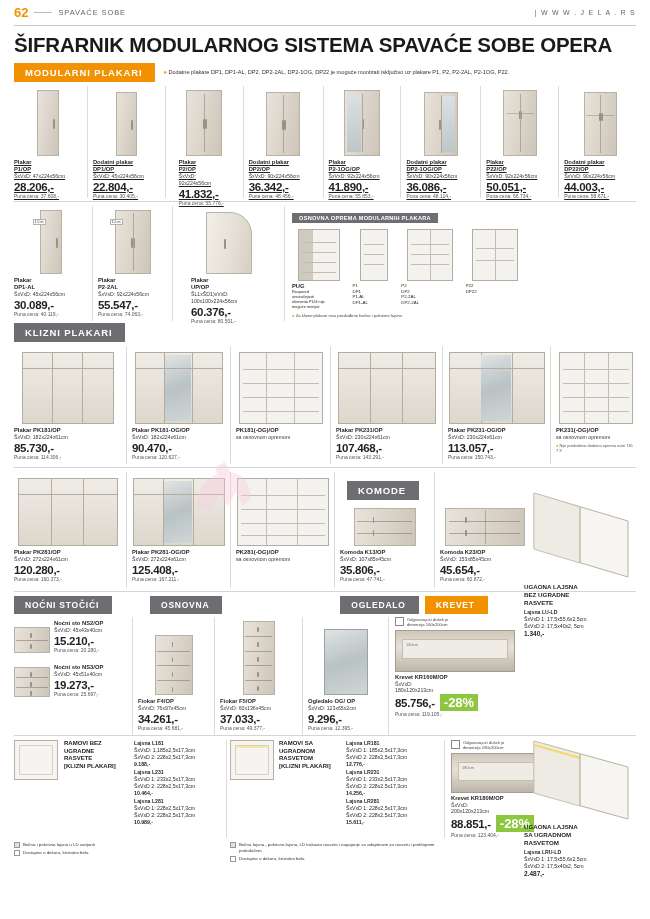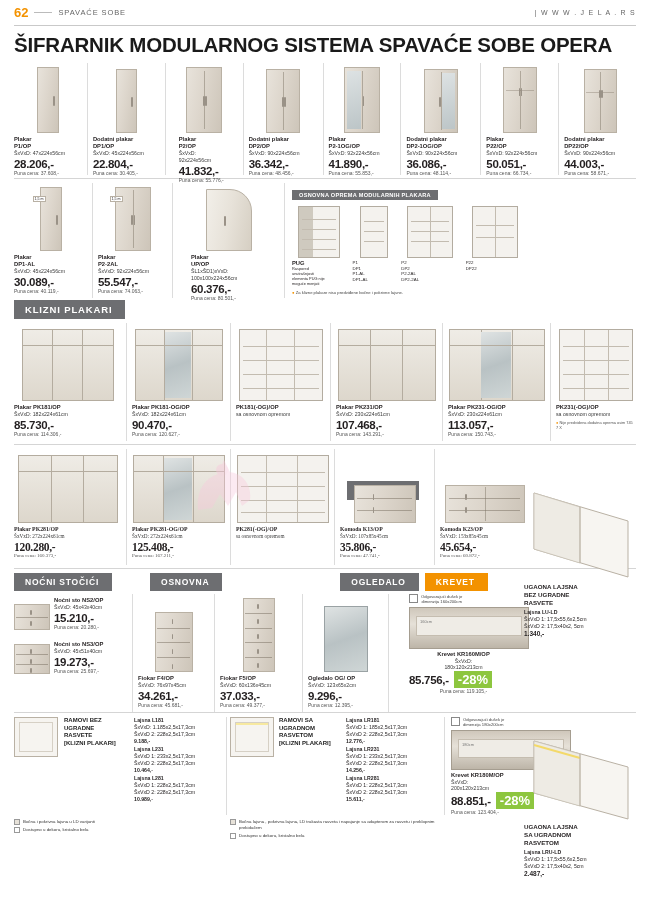--- a/index.html
+++ b/index.html
@@ -95,22 +95,28 @@
 
   <div class="topbar">
     <span class="pagenum">62</span>
     <span class="topdash"></span>
     <span class="topcat">SPAVAĆE SOBE</span>
     <span class="topurl">| W W W . J E L A . R S</span>
   </div>
 
   <h1 class="title">ŠIFRARNIK MODULARNOG SISTEMA SPAVAĆE SOBE OPERA</h1>
 
-
-  <div class="grid" style="height:112px;">
+  <div class="secrow">
+    <span class="secbar orange">MODULARNI PLAKARI</span>
+    <span class="secnote">
+      <span class="bullet">●</span> <span>Dodatne plakare DP1, DP1-AL, DP2, DP2-2AL, DP2-1OG, DP22 je moguće montirati isključivo uz plakare P1, P2, P2-2AL, P2-1OG, P22.</span>
+    </span>
+  </div>
+
+  <div class="grid" style="height:112px;text-decoration:underline;">
 
     <div class="cell" style="width:73px;padding-right:5px;">
       <div class="imgbox" style="height:70px;">
         <div class="cab" style="width:22px;height:66px;">
           <div class="handle" style="right:3px;top:28px;height:10px;"></div>
         </div>
       </div>
       <div class="pname" style="white-space: pre-line;">Plakar
 P1/OP</div>
       <div class="pdim">ŠxVxD: 47x224x56cm</div>
@@ -415,21 +421,21 @@
       </div>
     </div>
   </div>
 
   <hr class="rule">
 
   <div style="position:absolute;left:347px;top:480px;">
     <span class="secbar">KOMODE</span>
   </div>
 
-  <div class="grid" style="height:116px;font-family:Liberation Serif, serif;">
+  <div class="grid" style="height:116px;">
     <div class="cell" style="width:112px;padding-right:5px;">
       <div class="imgbox" style="height:74px;">
         <div class="slide" style="width:100px;height:68px;">
           <div class="v" style="left:33%;"></div>
             <div class="v" style="left:66%;"></div>
           <div class="h" style="top:22%;"></div>
         </div>
       </div>
       <div class="pname">Plakar PK281/OP</div>
       <div class="pdim">ŠxVxD: 272x224x61cm</div>
@@ -581,21 +587,21 @@
     <div class="cell divv" style="width:86px;padding:0 5px;">
       <div class="imgbox" style="height:78px;">
         <div class="mirror" style="width:44px;height:66px;"></div>
       </div>
       <div class="pname">Ogledalo OG/ OP</div>
       <div class="pdim">ŠxVxD: 123x65x2cm</div>
       <div class="price">9.296,-</div>
       <div class="oldprice">Puna cena: 12.395,-</div>
     </div>
 
-    <div class="cell divv" style="width:130px;padding-left:20px;text-align:center;">
+    <div class="cell divv" style="width:130px;padding-left:6px;">
       <div class="note-callout" style="margin-bottom:2px;">
         <span class="icon-sq"></span>
         <span style="white-space:pre-line;">Odgovarajući dušek je
 dimenzija 160x200cm</span>
       </div>
       <div style="width:120px;height:42px;background:linear-gradient(180deg,#cfc7bb,#e6e1d8 40%,#bdb5a8);border:1px solid #a59d90;position:relative;">
         <div style="position:absolute;left:6px;right:6px;top:8px;height:20px;background:#efece6;border:1px solid #c5bdb0;"></div>
         <div style="position:absolute;left:10px;top:11px;font-size:4px;color:#777;">160cm</div>
       </div>
       <div class="pname" style="margin-top:2px;">Krevet KR160M/OP</div>

